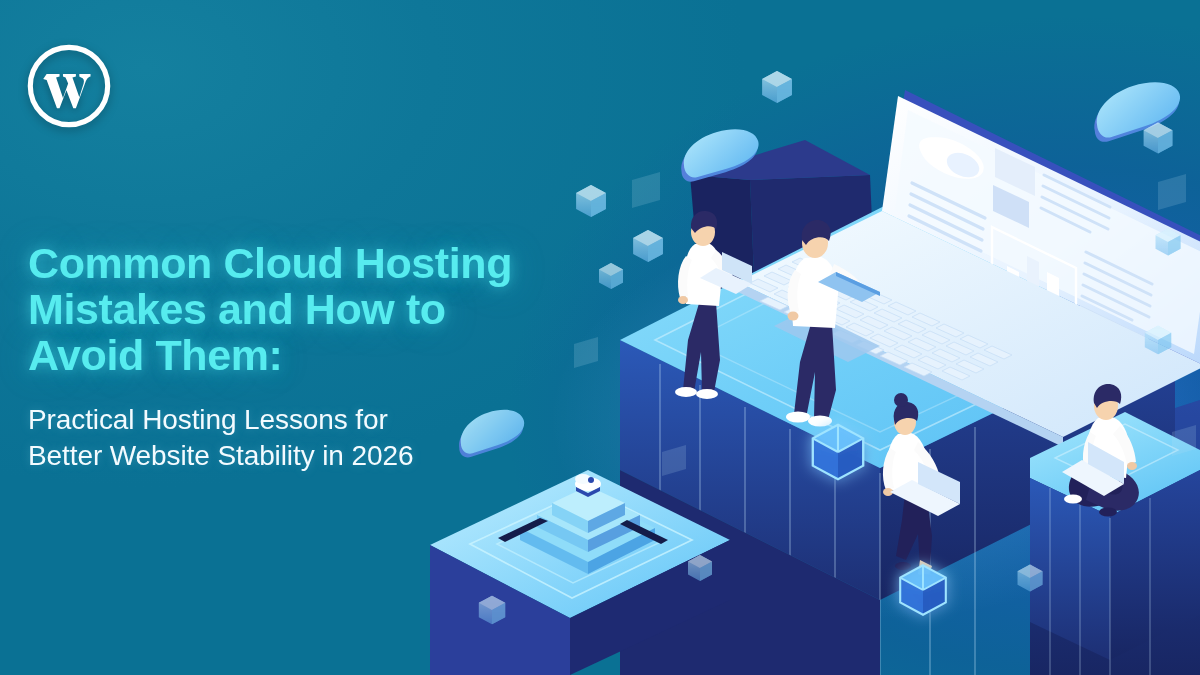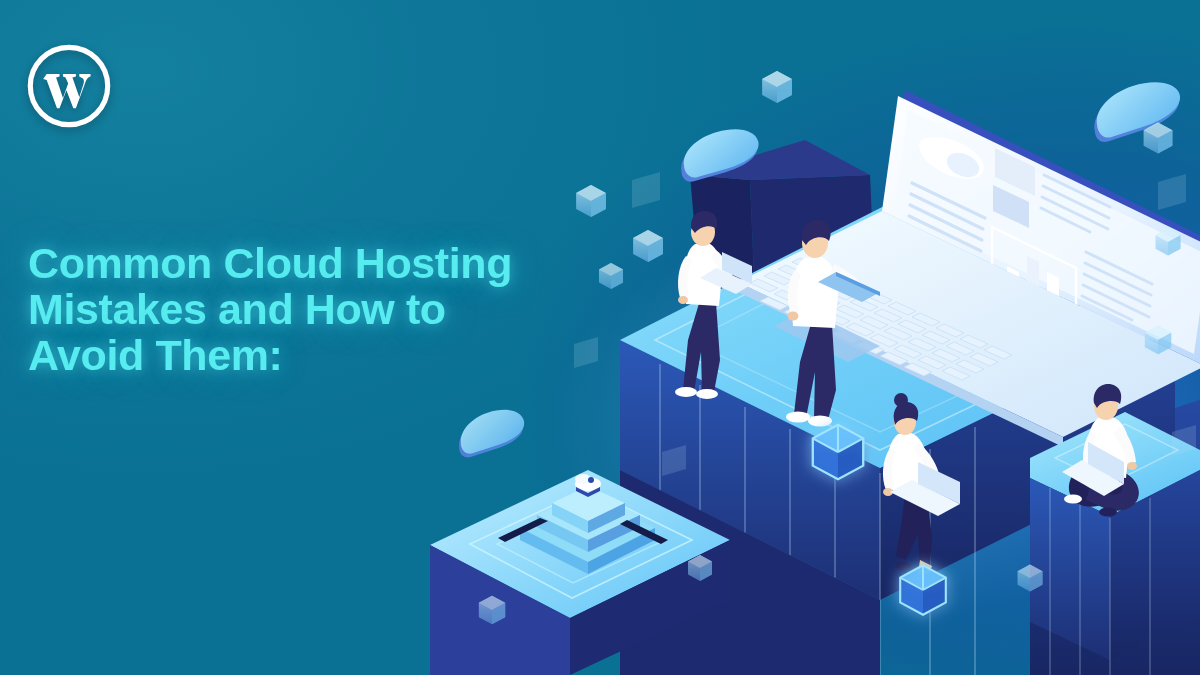--- a/index.html
+++ b/index.html
@@ -514,15 +514,17 @@
     <svg viewBox="0 0 100 100" xmlns="http://www.w3.org/2000/svg" role="img">
       <circle cx="50" cy="50" r="45" fill="none" stroke="#ffffff" stroke-width="6"></circle>
       <path d="M24 36 h15 v3 l-4 1 8 24 6-17 -3-7 -3 -1 v-3 h15 v3 l-4 1 8 23 5-16 c1-4 0-6 -3-7 l-2 -1 v-3 h13 v3 c-3 1 -4 2 -6 7 l-11 30 h-3 l-8-21 -8 21 h-3 l-12-33 -4 -1 z" fill="#ffffff"></path>
     </svg>
   </div>
 
   <div class="copy">
     <h1 class="headline">Common Cloud Hosting
 Mistakes and How to
 Avoid Them:</h1>
+    <p class="subhead">Practical Hosting Lessons for
+Better Website Stability in 2026</p>
   </div>
 
 </div>
 
 </body></html>

